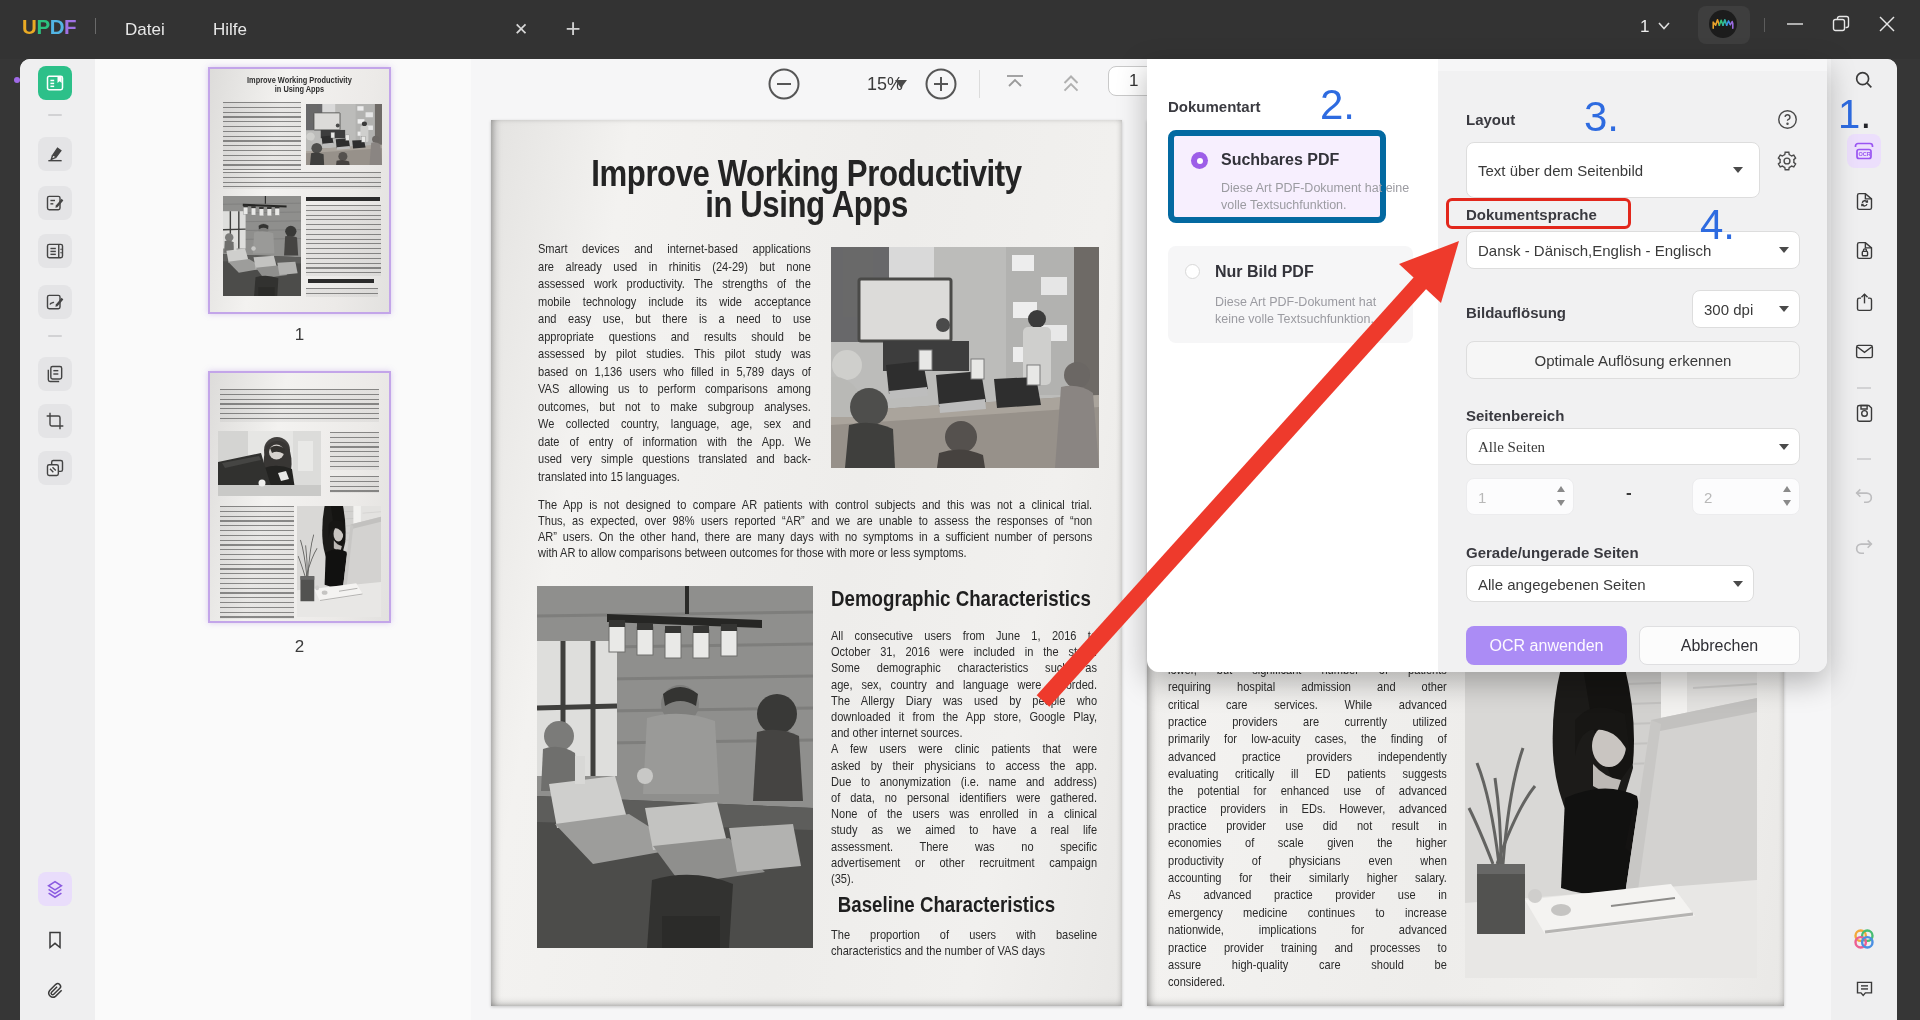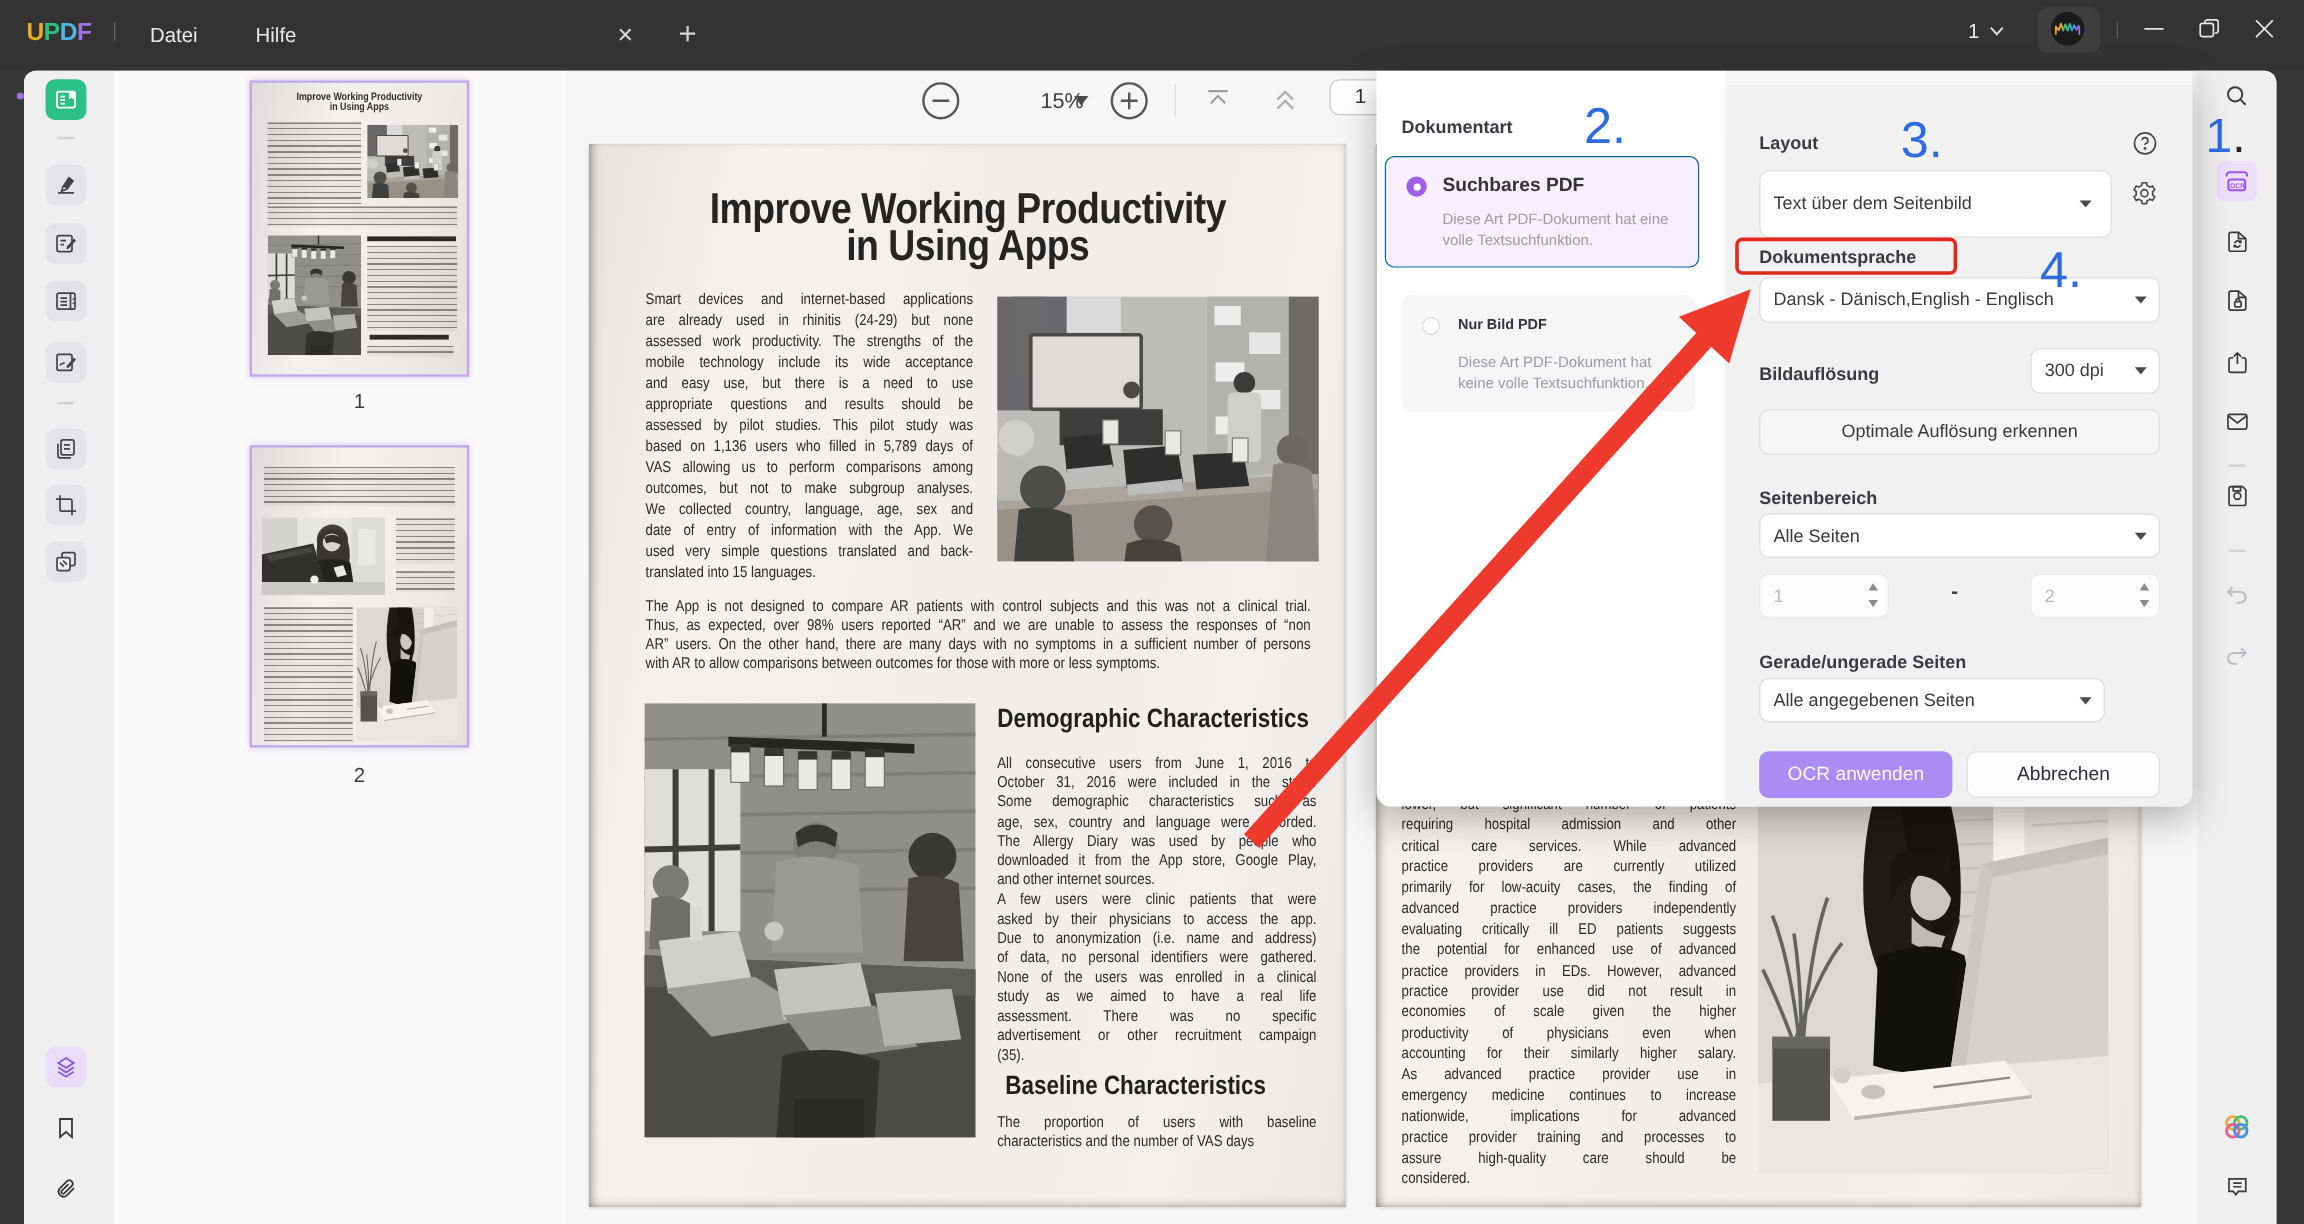--- a/index.html
+++ b/index.html
@@ -580,29 +580,29 @@
           </svg>
       </div>
     </div>
 
   </div>
 
   <div id="dlg">
     <div id="dlgL">
       <div class="blab" style="left:21px;top:39px;">Dokumentart</div>
       <div class="bignum" style="left:173px;top:22px;">2.</div>
-      <div class="abs" style="left:7px;top:71px;width:262px;height:93px;background:#f7effe;border:1px solid #0369a1;border-radius:8px;">
+      <div class="abs" style="left:21px;top:71px;width:218px;height:93px;background:#f7effe;border:6px solid #0369a1;border-radius:8px;">
         <div class="abs" style="left:17px;top:16px;width:17px;height:17px;border-radius:50%;background:#9d5fe8;"></div>
         <div class="abs" style="left:22.5px;top:21.5px;width:6px;height:6px;border-radius:50%;background:#fff;"></div>
         <div class="abs" style="left:47px;top:15px;font-weight:bold;font-size:16px;color:#33333a;">Suchbares PDF</div>
         <div class="abs" style="left:47px;top:44px;font-size:12.5px;color:#9b9ba1;line-height:16.5px;white-space:nowrap;">Diese Art PDF-Dokument hat eine<br>volle Textsuchfunktion.</div>
       </div>
       <div class="abs" style="left:21px;top:187px;width:245px;height:97px;background:#f6f6f7;border-radius:8px;">
         <div class="abs" style="left:17px;top:18px;width:15px;height:15px;border-radius:50%;border:1.5px solid #d8d8d8;background:#fff;"></div>
-        <div class="abs" style="left:47px;top:17px;font-weight:bold;font-size:12px;color:#33333a;">Nur Bild PDF</div>
+        <div class="abs" style="left:47px;top:17px;font-weight:bold;font-size:16px;color:#33333a;">Nur Bild PDF</div>
         <div class="abs" style="left:47px;top:48px;font-size:12.5px;color:#9b9ba1;line-height:16.5px;white-space:nowrap;">Diese Art PDF-Dokument hat<br>keine volle Textsuchfunktion.</div>
       </div>
     </div>
     <div id="dlgR">
       <div class="blab" style="left:28px;top:40px;">Layout</div>
       <div class="bignum" style="left:146px;top:22px;">3.</div>
       <svg class="abs" style="left:339px;top:38px;" width="21" height="21" viewBox="0 0 24 24" fill="none" stroke="#4a4a4a" stroke-width="1.6">
           <circle cx="12" cy="12" r="10"></circle>
           <path d="M9.2 9 a2.8 2.8 0 1 1 3.4 3.1 c-0.6 0.2-0.6 0.7-0.6 1.4"></path>
           <circle cx="12" cy="16.8" r="0.6" fill="#4a4a4a"></circle>
@@ -624,21 +624,21 @@
         </div>
       <div class="blab" style="left:28px;top:233px;">Bildauflösung</div>
       <div class="drop" style="left:254px;top:219px;width:108px;height:38px;">
           <span class="txt">300 dpi</span>
           <span class="caret"></span>
         </div>
       <div class="drop" style="left:28px;top:270px;width:334px;height:38px;background:#f6f6f6;">
           <span style="position:absolute;left:0;right:0;top:50%;transform:translateY(-50%);text-align:center;">Optimale Auflösung erkennen</span>
         </div>
       <div class="blab" style="left:28px;top:336px;">Seitenbereich</div>
-      <div class="drop" style="left:28px;top:357px;width:334px;height:37px;">
+      <div class="drop" style="left:28px;top:357px;width:334px;height:37px;font-family:Liberation Serif, serif;">
           <span class="txt">Alle Seiten</span>
           <span class="caret"></span>
         </div>
       <div class="drop" style="left:28px;top:407px;width:108px;height:37px;background:#fcfcfd;border-color:#ececee;">
         <span class="txt" style="color:#b8b8b8;">1</span>
         <span class="abs" style="right:8px;top:7px;width:0;height:0;border-left:4.5px solid transparent;border-right:4.5px solid transparent;border-bottom:6px solid #8a8a8a;"></span>
         <span class="abs" style="right:8px;top:21px;width:0;height:0;border-left:4.5px solid transparent;border-right:4.5px solid transparent;border-top:6px solid #8a8a8a;"></span>
       </div>
       <div class="abs" style="left:188px;top:412px;font-size:17px;font-weight:bold;color:#3a3a3a;">-</div>
       <div class="drop" style="left:254px;top:407px;width:108px;height:37px;background:#fcfcfd;border-color:#ececee;">

